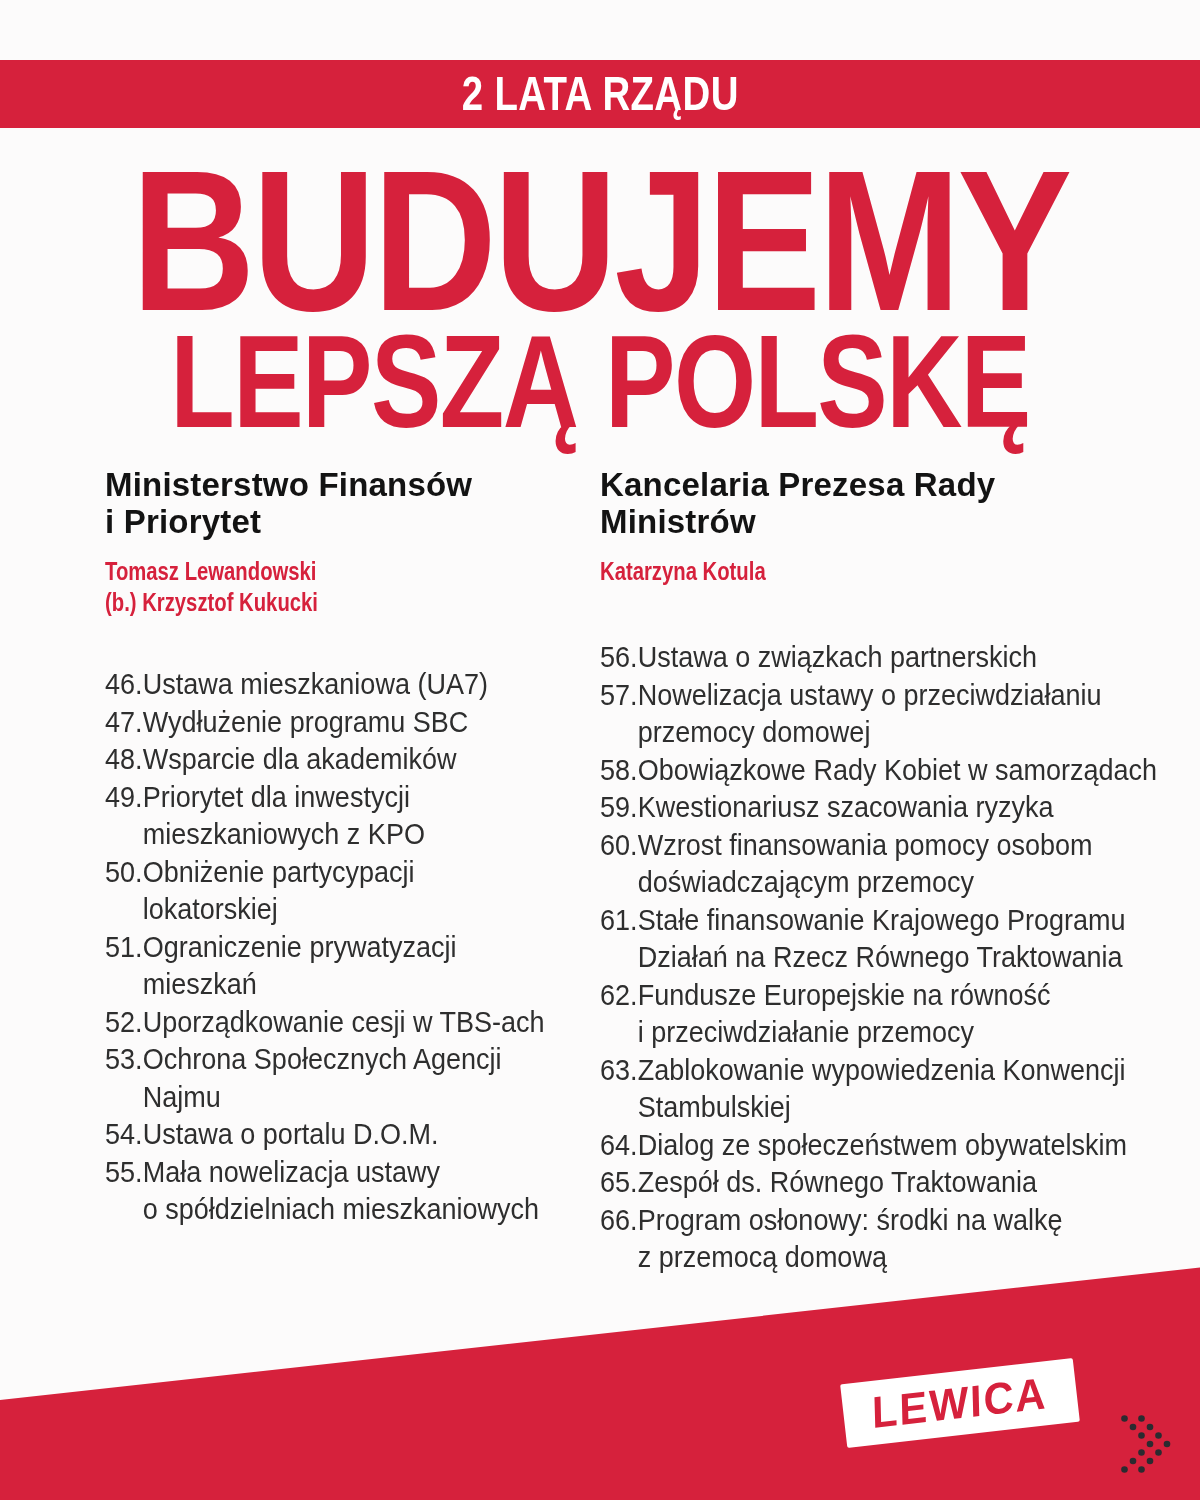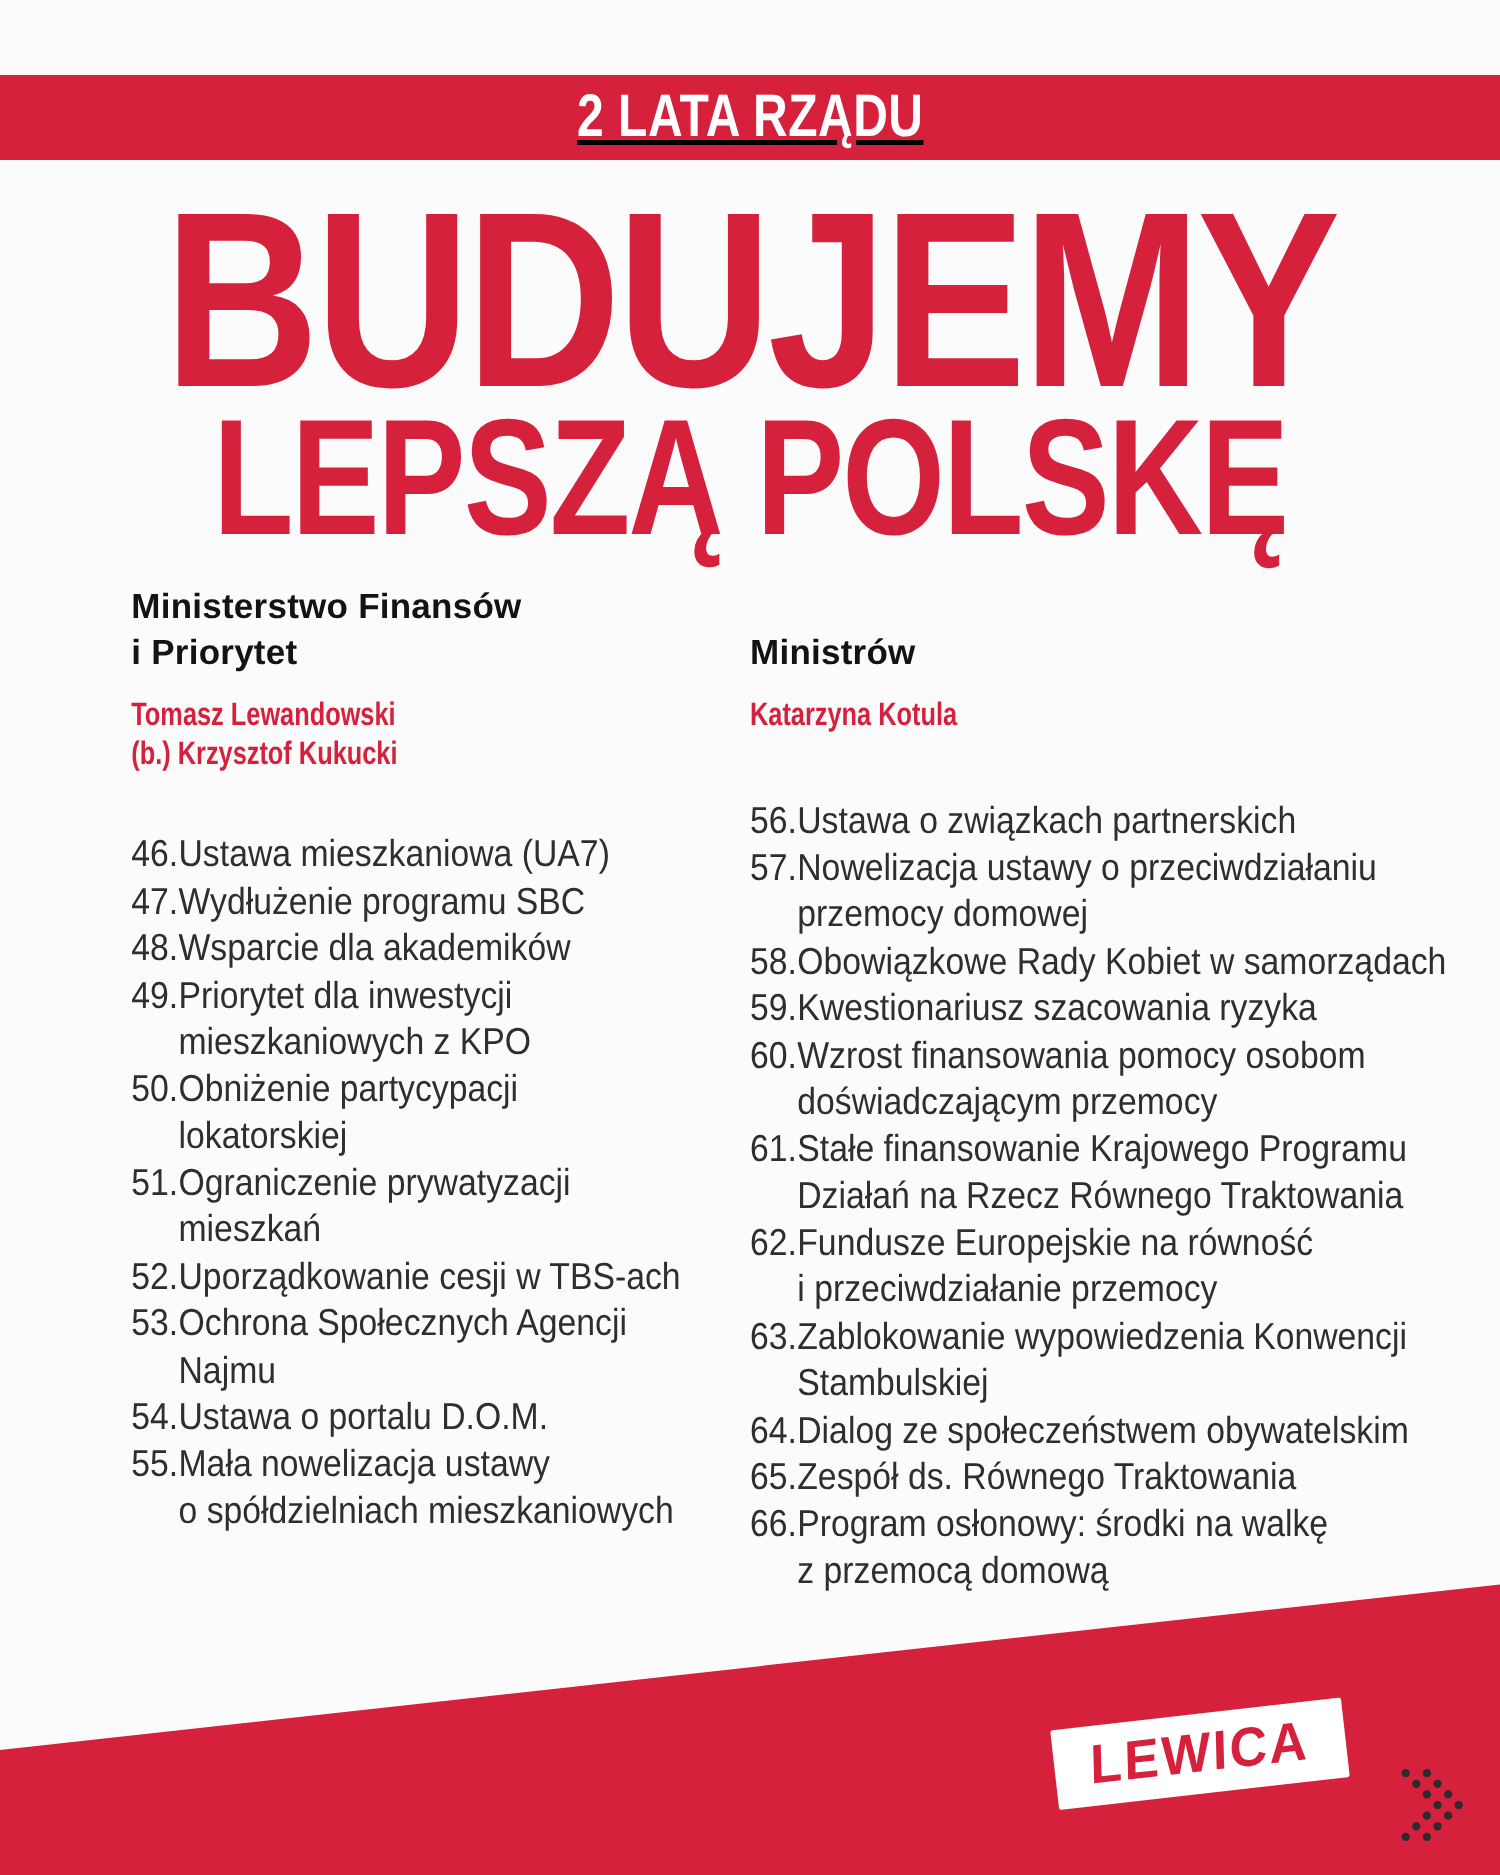--- a/index.html
+++ b/index.html
@@ -8,21 +8,21 @@
     width:1200px;height:1500px;position:relative;overflow:hidden;
     background:#fcfbfb;
     font-family:"Liberation Sans", sans-serif;
     -webkit-font-smoothing:antialiased;
   }
   .poster{position:absolute;inset:0;}
 
   
   .banner{
     position:absolute;left:0;top:60px;width:1200px;height:68px;
-    background:#d6213c;display:flex;align-items:center;justify-content:center;text-decoration:underline;
+    background:#d6213c;display:flex;align-items:center;justify-content:center;
   }
   .banner-text{
     color:#ffffff;font-weight:700;font-size:48px;line-height:1;
     letter-spacing:.5px;transform:scaleX(.8);white-space:nowrap;
   }
 
   
   .title-l1{
     position:absolute;left:0;top:141px;width:1200px;text-align:center;
     color:#d6213c;font-weight:700;font-size:200px;line-height:1;
@@ -30,21 +30,21 @@
   }
   .title-l2{
     position:absolute;left:0;top:316px;width:1200px;text-align:center;
     color:#d6213c;font-weight:700;font-size:132px;line-height:1;
     letter-spacing:-2px;transform:scaleX(.8);white-space:nowrap;
   }
 
   
   .col-head{
     position:absolute;top:466px;width:540px;margin:0;
-    font-size:28px;line-height:37px;font-weight:700;color:#131313;
+    font-size:33px;line-height:37px;font-weight:700;color:#131313;
     letter-spacing:.2px;
   }
   .col-head.a{left:105px;}
   .col-head.b{left:600px;}
 
   
   .ministers{
     position:absolute;top:556px;color:#d6213c;font-weight:700;
     font-size:26px;line-height:31px;transform:scaleX(.78);
     transform-origin:0 0;white-space:nowrap;
@@ -88,21 +88,21 @@
 
   <div class="banner">
     <span class="banner-text">2 LATA RZĄDU</span>
   </div>
 
   <div class="title-l1">BUDUJEMY</div>
   <div class="title-l2">LEPSZĄ POLSKĘ</div>
 
   <h2 class="col-head a"><span>Ministerstwo Finansów</span><br><span>i Priorytet</span></h2>
 
-  <h2 class="col-head b"><br><span>Ministrów</span></h2>
+  <h2 class="col-head b"><span>Kancelaria Prezesa Rady</span><br><span>Ministrów</span></h2>
 
   <div class="ministers a">
 
       <div>Tomasz Lewandowski</div>
 
       <div>(b.) Krzysztof Kukucki</div>
     </div>
 
   <div class="ministers b">
 

